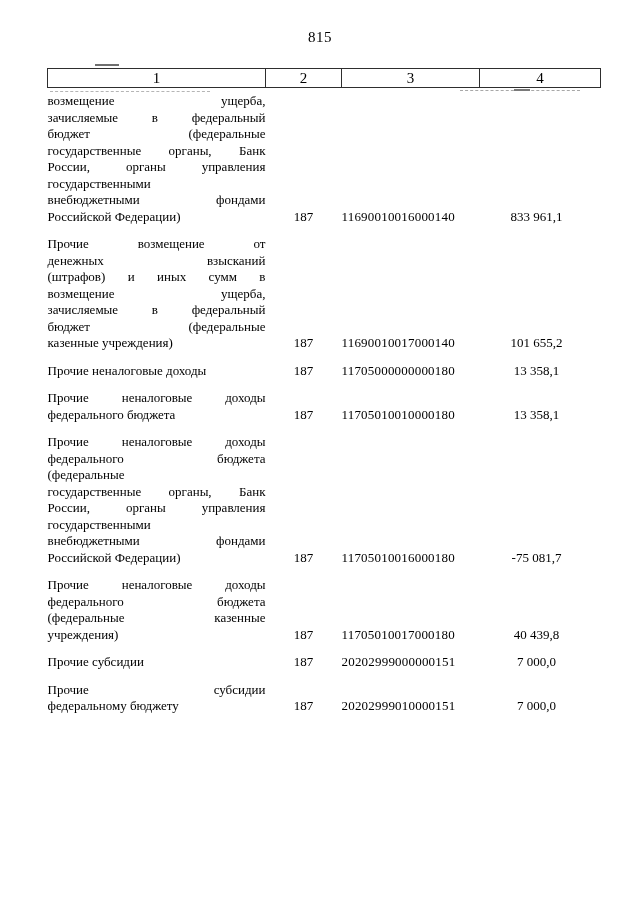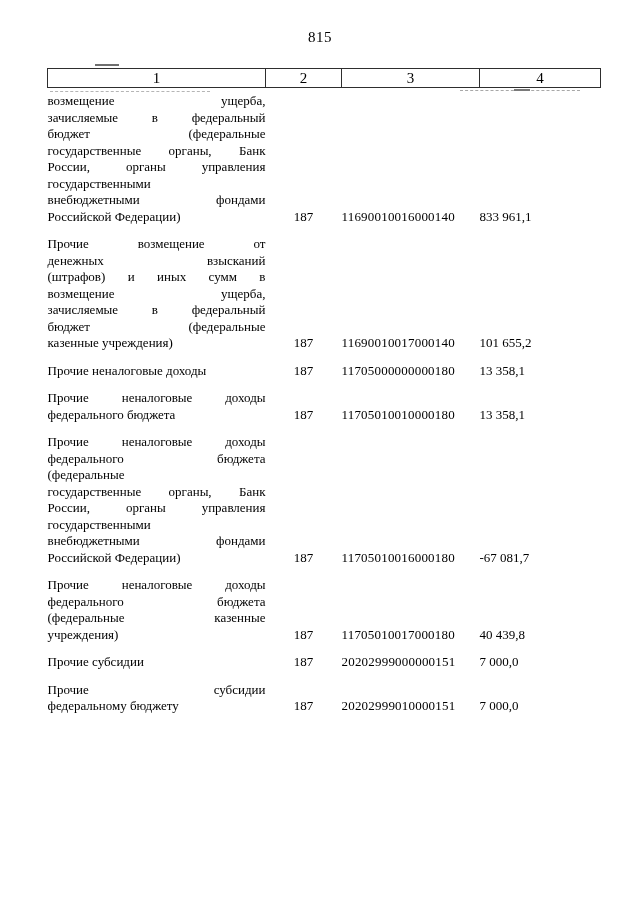--- a/index.html
+++ b/index.html
@@ -68,21 +68,21 @@
   td.admin-cell {
     text-align: center;
     white-space: nowrap;
   }
   td.code-cell {
     text-align: left;
     letter-spacing: 0.2px;
     white-space: nowrap;
   }
   td.amount-cell {
-    text-align: left;
+    text-align: center;
     padding-right: 7px;
     white-space: nowrap;
   }
 
   
   .artifact {
     position: absolute;
     pointer-events: none;
   }
   .artifact.dash-a { left: 50px;  top: 91px; width: 160px; border-top: 1px dashed #b5b5b5; }
@@ -170,21 +170,21 @@
             <div class="line">федерального бюджета</div>
             <div class="line">(федеральные</div>
             <div class="line">государственные органы, Банк</div>
             <div class="line">России, органы управления</div>
             <div class="line">государственными</div>
             <div class="line">внебюджетными фондами</div>
             <div class="line last">Российской Федерации)</div>
           </td>
           <td class="admin-cell">187</td>
           <td class="code-cell">11705010016000180</td>
-          <td class="amount-cell">-67 081,7</td>
+          <td class="amount-cell">-75 081,7</td>
         </tr>
         <tr>
           <td class="name-cell">
             <div class="line">Прочие неналоговые доходы</div>
             <div class="line">федерального бюджета</div>
             <div class="line">(федеральные казенные</div>
             <div class="line last">учреждения)</div>
           </td>
           <td class="admin-cell">187</td>
           <td class="code-cell">11705010017000180</td>

